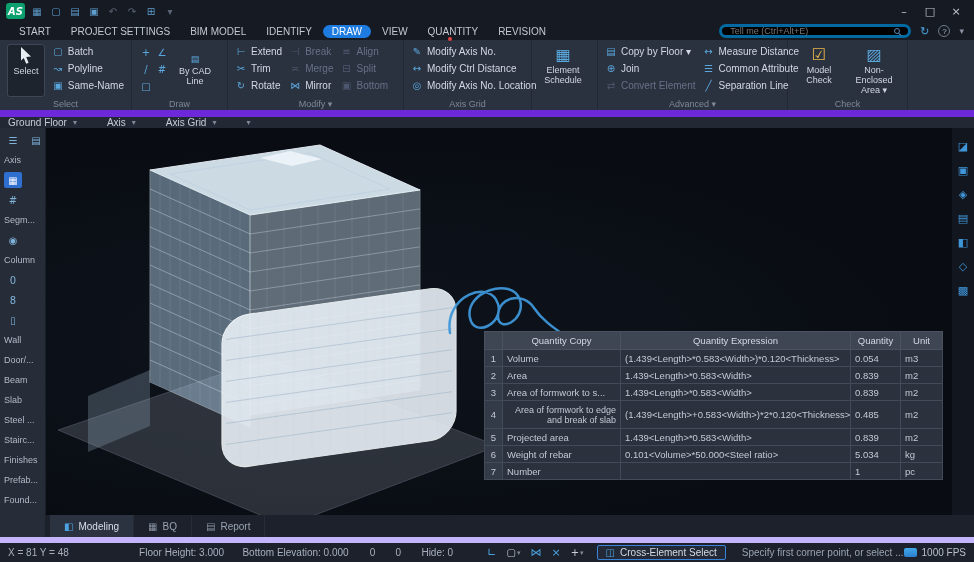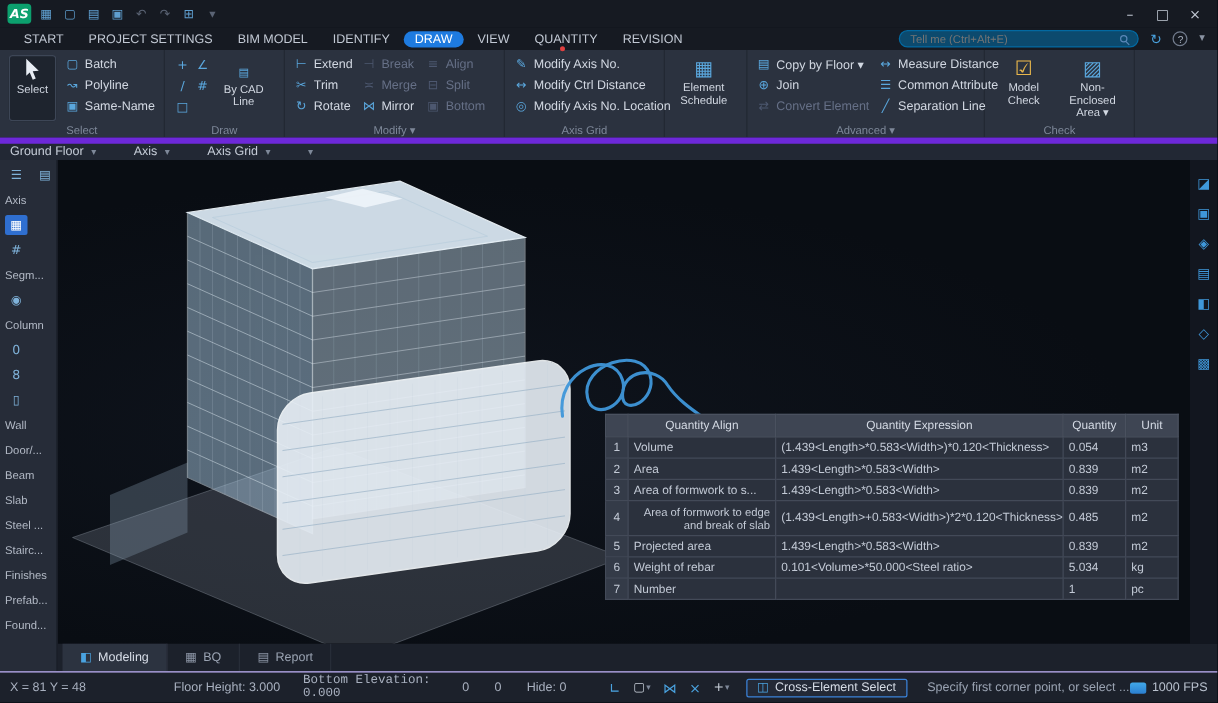--- a/index.html
+++ b/index.html
@@ -15,21 +15,21 @@
 .tb-title{position:absolute;left:0;right:0;text-align:center;color:#aab2c0;font-size:10px;pointer-events:none;}
 .winbtns{margin-left:auto;display:flex;gap:2px;z-index:2;}
 .winbtn{width:24px;height:16px;display:flex;align-items:center;justify-content:center;color:#c2c9d4;font-size:11px;}
 
 
 .menurow{position:absolute;left:0;top:22px;width:100%;height:18px;background:#161a22;display:flex;align-items:center;padding-left:10px;gap:2px;z-index:5;}
 .mtab{padding:1px 9px;color:#c2c9d4;font-size:10px;position:relative;border-radius:8px;white-space:nowrap;}
 .mtab.active{background:#1e7be0;color:#fff;}
 .reddot{position:absolute;left:46%;bottom:-1px;width:4px;height:4px;background:#e04040;border-radius:50%;}
 .menuright{margin-left:auto;display:flex;align-items:center;gap:9px;padding-right:10px;}
-.searchbox{width:192px;height:14px;background:#0c4a6e;border:1px solid #0369a1;border-radius:8px;display:flex;align-items:center;padding:0 8px;gap:24px;}
+.searchbox{width:192px;height:14px;background:#000000;border:3px solid #0369a1;border-radius:8px;display:flex;align-items:center;padding:0 8px;gap:24px;}
 .searchbox input{flex:1;background:transparent;border:none;outline:none;color:#8a93a3;font-size:9px;font-family:inherit;}
 .mag{width:6px;height:6px;border:1px solid #5a87b8;border-radius:50%;position:relative;flex:none;}
 .mag::after{content:"";position:absolute;width:4px;height:1px;background:#5a87b8;transform:rotate(45deg);right:-3px;bottom:-2px;}
 .mr-ic{color:#4aa3e0;font-size:11px;}
 .mr-help{width:12px;height:12px;border-radius:50%;border:1px solid #707a8b;color:#aab2c0;font-size:8px;display:flex;align-items:center;justify-content:center;}
 .mr-caret{color:#8a93a3;font-size:9px;}
 
 
 .ribbon{position:absolute;left:0;top:40px;width:100%;height:70px;background:#2b323f;display:flex;z-index:4;}
 .rgroup{position:relative;height:100%;border-right:1px solid #222833;padding:4px 7px 13px 7px;display:flex;gap:7px;}
@@ -43,21 +43,21 @@
 .sitem{display:flex;align-items:center;gap:4px;height:15px;color:#d2d8e2;white-space:nowrap;font-size:10px;}
 .sitem .si{width:12px;text-align:center;color:#5aa7dd;font-size:10px;flex:none;}
 .sitem.dis{color:#667087;}
 .sitem.dis .si{color:#4d5870;}
 .drawgrid{display:grid;grid-template-columns:16px 16px 48px;grid-auto-rows:17px;align-items:center;}
 .dic{width:14px;text-align:center;color:#5aa7dd;font-size:10px;}
 .bycad{grid-column:3;grid-row:1/4;font-size:9px;color:#d2d8e2;text-align:center;line-height:10px;display:flex;flex-direction:column;align-items:center;gap:2px;}
 .bycad .si{color:#5aa7dd;}
 
 
-.contextbar{position:absolute;left:0;top:110px;width:100%;height:18px;background:#222834;display:flex;align-items:center;gap:30px;padding-left:8px;border-top:5px solid #6d28d9;z-index:4;}
+.contextbar{position:absolute;left:0;top:110px;width:100%;height:18px;background:#222834;display:flex;align-items:center;gap:30px;padding-left:8px;border-top:7px solid #6d28d9;z-index:4;}
 .combo{display:flex;align-items:center;gap:6px;color:#c6cdd8;font-size:10px;}
 .combo .car{color:#7e8899;font-size:8px;}
 
 
 .sidebar{position:absolute;left:0;top:128px;width:46px;height:409px;background:#262c38;border-right:1px solid #1a1f28;display:flex;flex-direction:column;padding-top:2px;z-index:3;}
 .sbrow{height:20px;display:flex;align-items:center;padding-left:4px;gap:5px;}
 .sblabel{font-size:9px;color:#b3bac6;white-space:nowrap;}
 .sbic{width:18px;height:16px;display:flex;align-items:center;justify-content:center;color:#7fb2d9;font-size:10px;border-radius:2px;}
 .sbic.sel{background:#2f6fd0;color:#fff;}
 
@@ -78,24 +78,24 @@
 .rsic{width:16px;height:16px;display:flex;align-items:center;justify-content:center;color:#3f97d9;font-size:11px;border-radius:2px;}
 
 
 .tabbar{position:absolute;left:46px;top:515px;right:0;height:22px;background:#1c212b;display:flex;align-items:stretch;padding-left:4px;z-index:3;}
 .btab{display:flex;align-items:center;gap:5px;padding:0 14px;color:#9aa3b2;font-size:10px;border-right:1px solid #272d38;}
 .btab .bi{color:#8a93a3;font-size:10px;}
 .btab.active{background:#2c3340;color:#d8dee8;}
 .btab.active .bi{color:#4aa3e0;}
 
 
-.statusbar{position:absolute;left:0;top:537px;width:100%;height:25px;background:#1c212b;border-top:1px solid #c4b5fd;display:flex;align-items:center;font-size:10px;color:#a8b0bf;padding:0 8px;z-index:5;}
+.statusbar{position:absolute;left:0;top:537px;width:100%;height:25px;background:#1c212b;border-top:6px solid #c4b5fd;display:flex;align-items:center;font-size:10px;color:#a8b0bf;padding:0 8px;z-index:5;}
 .st-coords{width:128px;}
 .st-fh{width:112px;margin-left:13px;}
-.st-be{width:138px;font-family:Liberation Mono, monospace;}
+.st-be{width:138px;}
 .st-c{width:28px;}
 .st-hide{width:66px;}
 .sticon{color:#4aa3e0;font-size:11px;margin:0 5px;}
 .stsel{display:flex;align-items:center;margin:0 5px;gap:1px;color:#c8cfd9;}
 .stsel .car{color:#7e8899;font-size:7px;}
 .crossbtn{display:flex;align-items:center;gap:5px;border:1px solid #3b82d9;border-radius:2px;padding:1px 8px;color:#d5dbe5;margin:0 8px;background:#232936;white-space:nowrap;}
 .crossbtn .ci{color:#4aa3e0;}
 .st-hint{color:#9aa3b2;margin-left:8px;white-space:nowrap;}
 .fps{margin-left:auto;display:flex;align-items:center;gap:5px;color:#b8c0cd;white-space:nowrap;}
 .fpsic{width:13px;height:9px;border-radius:2px;background:linear-gradient(180deg,#41a8e8,#2b7fd0);}
@@ -417,21 +417,21 @@
     <colgroup>
         <col style="width:18px">
         <col style="width:118px">
         <col style="width:230px">
         <col style="width:50px">
         <col style="width:42px">
       </colgroup>
     <thead>
       <tr>
         <th></th>
-        <th>Quantity Align</th>
+        <th>Quantity Copy</th>
         <th>Quantity Expression</th>
         <th>Quantity</th>
         <th>Unit</th>
       </tr>
     </thead>
     <tbody>
       <tr>
         <td class="num">1</td>
         <td>Volume</td>
         <td>(1.439&lt;Length&gt;*0.583&lt;Width&gt;)*0.120&lt;Thickness&gt;</td>

